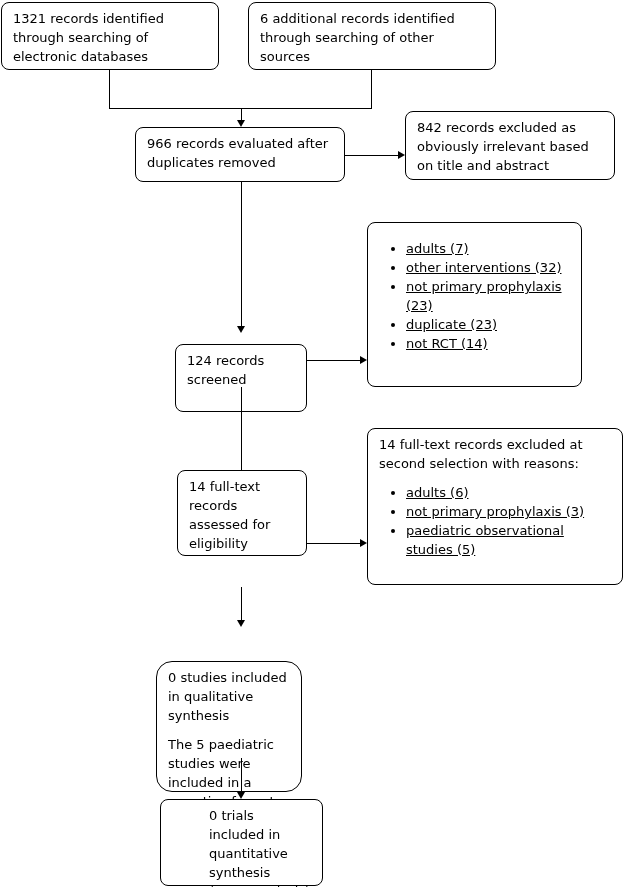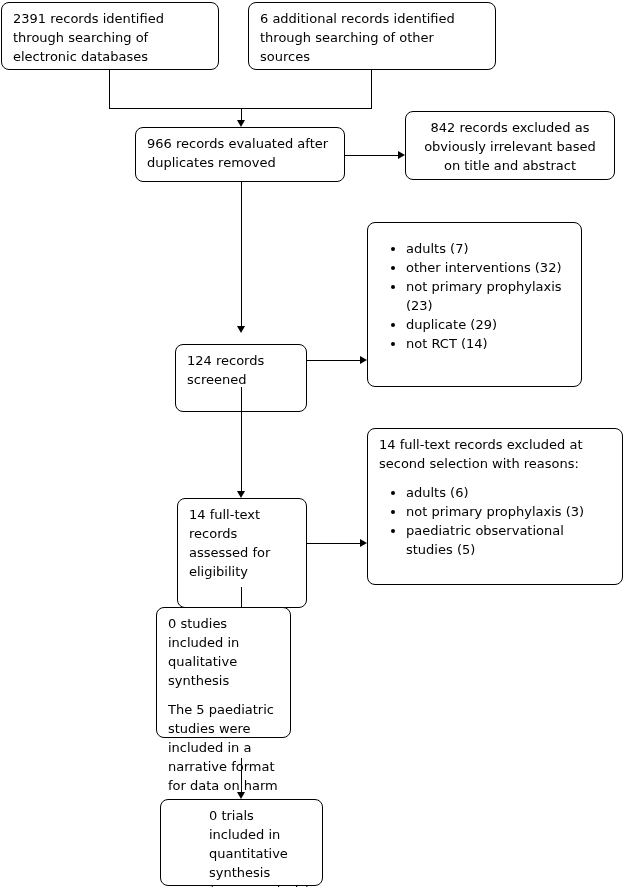--- a/index.html
+++ b/index.html
@@ -26,21 +26,21 @@
     background: #ffffff;
     padding: 6px 11px;
   }
   .box p { margin: 0; }
   .box p + p { margin-top: 10px; }
   .box ul {
     margin: 10px 0 0 0;
     padding: 0 0 0 27px;
     list-style: disc;
   }
-  .box ul li { margin: 0; }
+  .box ul li { margin: 0; text-decoration: underline; }
   .line {
     position: absolute;
     background: #000000;
   }
   .arrow-down {
     position: absolute;
     width: 0;
     height: 0;
     border-left: 4px solid transparent;
     border-right: 4px solid transparent;
@@ -54,87 +54,87 @@
     border-bottom: 4px solid transparent;
     border-left: 7px solid #000000;
   }
 </style>
 </head>
 <body>
 
 <div id="canvas">
 
   <div class="box" style="left:1px; top:2px; width:218px; height:68px;">
-    <p>2391 records identified through searching of electronic databases</p>
+    <p>1321 records identified through searching of electronic databases</p>
   </div>
 
   <div class="box" style="left:248px; top:2px; width:248px; height:68px;">
     <p>6 additional records identified through searching of other sources</p>
   </div>
 
   <div class="line" style="left:109px; top:70px; width:1px; height:38px;"></div>
   <div class="line" style="left:371px; top:70px; width:1px; height:38px;"></div>
   <div class="line" style="left:109px; top:108px; width:263px; height:1px;"></div>
   <div class="line" style="left:241px; top:108px; width:1px; height:13px;"></div>
   <div class="arrow-down" style="left:237px; top:120px;"></div>
 
   <div class="box" style="left:135px; top:127px; width:210px; height:55px;">
     <p>966 records evaluated after duplicates removed</p>
   </div>
 
   <div class="line" style="left:345px; top:155px; width:53px; height:1px;"></div>
   <div class="arrow-right" style="left:398px; top:151px;"></div>
 
-  <div class="box" style="left:405px; top:111px; width:210px; height:69px;text-align:center;">
+  <div class="box" style="left:405px; top:111px; width:210px; height:69px;">
     <p>842 records excluded as obviously irrelevant based on title and abstract</p>
   </div>
 
   <div class="line" style="left:241px; top:182px; width:1px; height:145px;"></div>
   <div class="arrow-down" style="left:237px; top:326px;"></div>
 
   <div class="box" style="left:175px; top:344px; width:132px; height:68px;">
     <p>124 records screened</p>
   </div>
 
   <div class="line" style="left:307px; top:360px; width:53px; height:1px;"></div>
   <div class="arrow-right" style="left:360px; top:356px;"></div>
 
   <div class="box" style="left:367px; top:222px; width:215px; height:165px;">
     <ul>
       <li>adults (7)</li>
       <li>other interventions (32)</li>
       <li>not primary prophylaxis (23)</li>
-      <li>duplicate (29)</li>
+      <li>duplicate (23)</li>
       <li>not RCT (14)</li>
     </ul>
   </div>
 
   <div class="line" style="left:241px; top:387px; width:1px; height:105px;"></div>
   <div class="arrow-down" style="left:237px; top:491px;"></div>
 
-  <div class="box" style="left:177px; top:498px; width:130px; height:110px;">
+  <div class="box" style="left:177px; top:470px; width:130px; height:86px;">
     <p>14 full-text records assessed for eligibility</p>
   </div>
 
   <div class="line" style="left:307px; top:543px; width:53px; height:1px;"></div>
   <div class="arrow-right" style="left:360px; top:539px;"></div>
 
   <div class="box" style="left:367px; top:428px; width:256px; height:157px;">
     <p>14 full-text records excluded at second selection with reasons:</p>
     <ul>
       <li>adults (6)</li>
       <li>not primary prophylaxis (3)</li>
       <li>paediatric observational studies (5)</li>
     </ul>
   </div>
 
   <div class="line" style="left:241px; top:587px; width:1px; height:34px;"></div>
   <div class="arrow-down" style="left:237px; top:620px;"></div>
 
-  <div class="box" style="left:156px; top:607px; width:135px; height:131px;">
+  <div class="box" style="left:156px; top:661px; width:146px; height:131px;border-radius:16px;">
     <p>0 studies included in qualitative synthesis</p>
     <p>The 5 paediatric studies were included in a narrative format for data on harm</p>
   </div>
 
   <div class="line" style="left:241px; top:758px; width:1px; height:35px;"></div>
   <div class="arrow-down" style="left:237px; top:792px;"></div>
 
   <div class="box" style="left:160px; top:799px; width:163px; height:87px;padding-left:48px;">
     <p>0 trials included in quantitative synthesis (meta-analysis)</p>
   </div>

